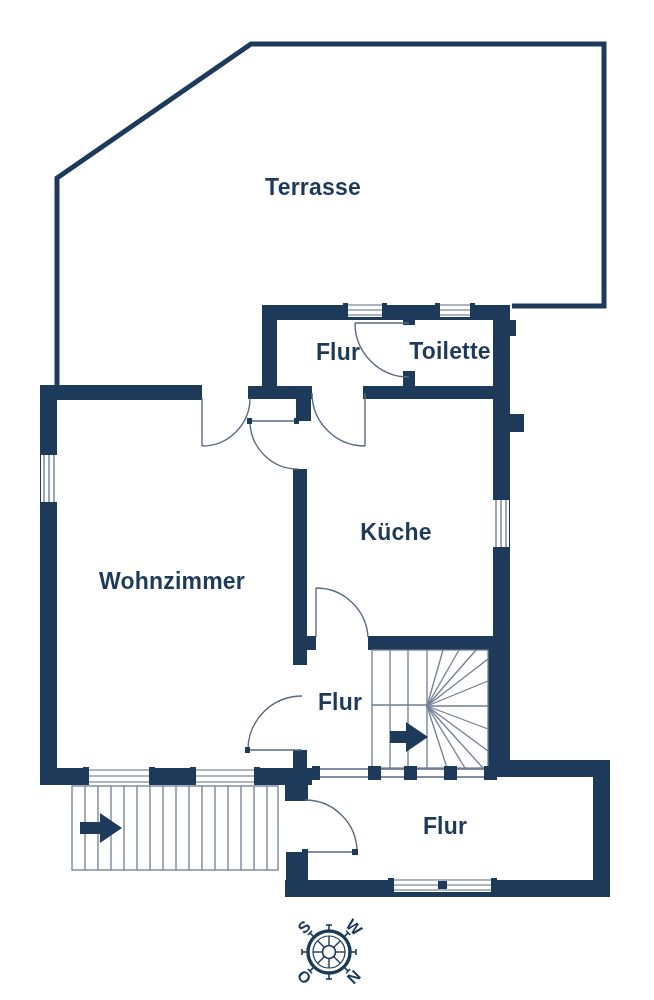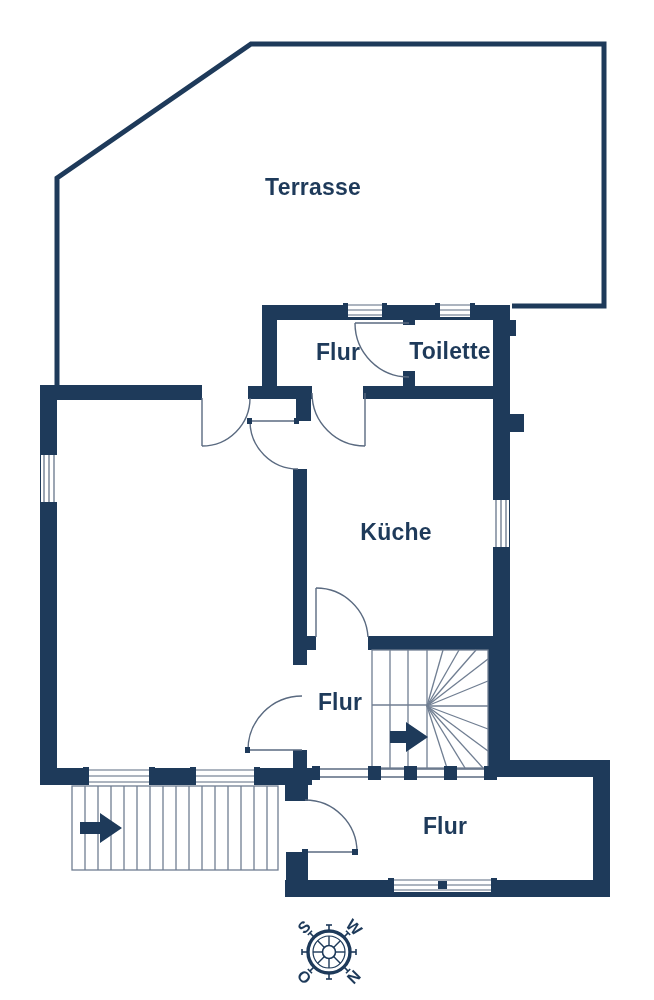--- a/index.html
+++ b/index.html
@@ -259,15 +259,16 @@
     <text class="compass-letter" x="0" y="0" transform="translate(24,-24) rotate(45)" text-anchor="middle" dominant-baseline="middle">W</text>
     <text class="compass-letter" x="0" y="0" transform="translate(24,24) rotate(135)" text-anchor="middle" dominant-baseline="middle">N</text>
     <text class="compass-letter" x="0" y="0" transform="translate(-24,24) rotate(225)" text-anchor="middle" dominant-baseline="middle">O</text>
   </g>
 </svg>
 
   <div class="room-label" style="left:313px;top:187px;">Terrasse</div>
   <div class="room-label" style="left:338px;top:352px;">Flur</div>
   <div class="room-label" style="left:450px;top:351px;">Toilette</div>
   <div class="room-label" style="left:396px;top:532px;">Küche</div>
+  <div class="room-label" style="left:172px;top:581px;">Wohnzimmer</div>
   <div class="room-label" style="left:340px;top:702px;">Flur</div>
   <div class="room-label" style="left:445px;top:826px;">Flur</div>
 </div>
 
 </body></html>

